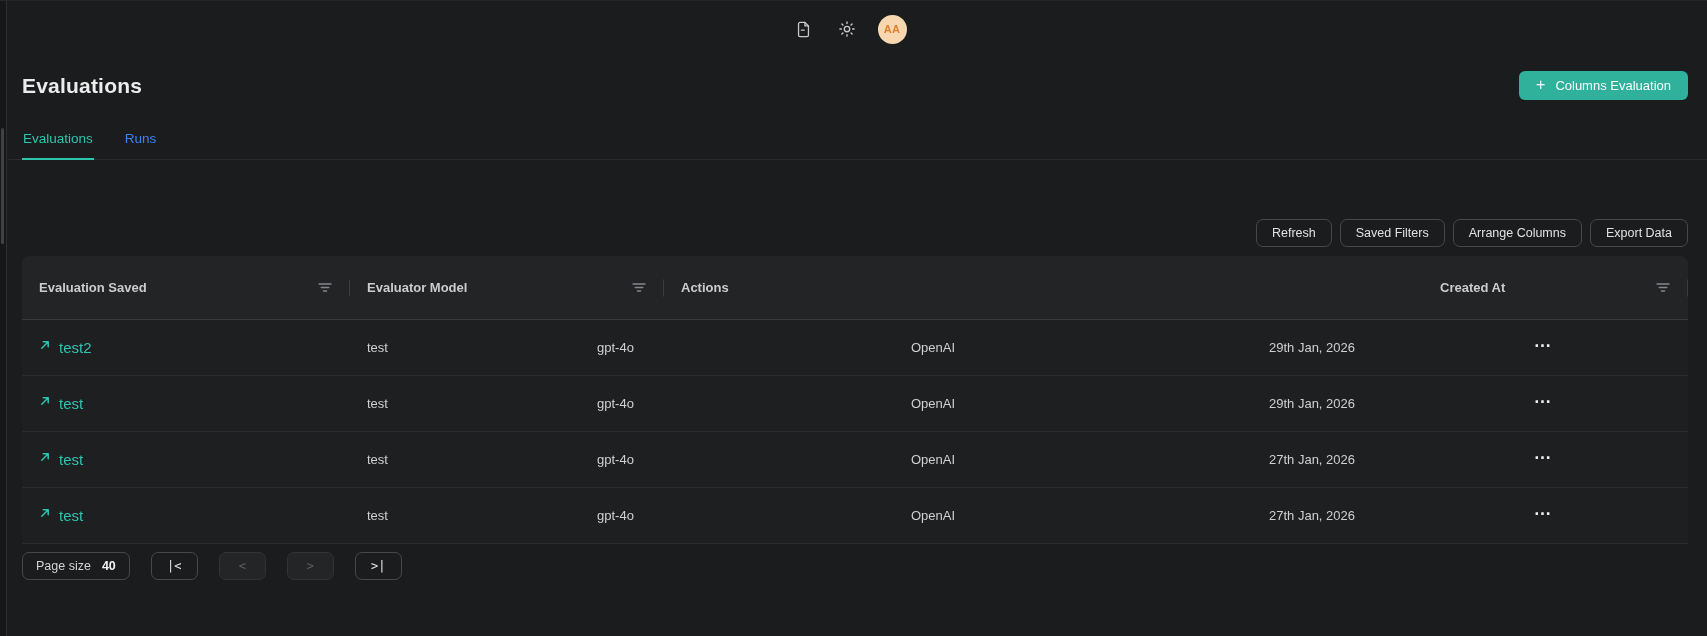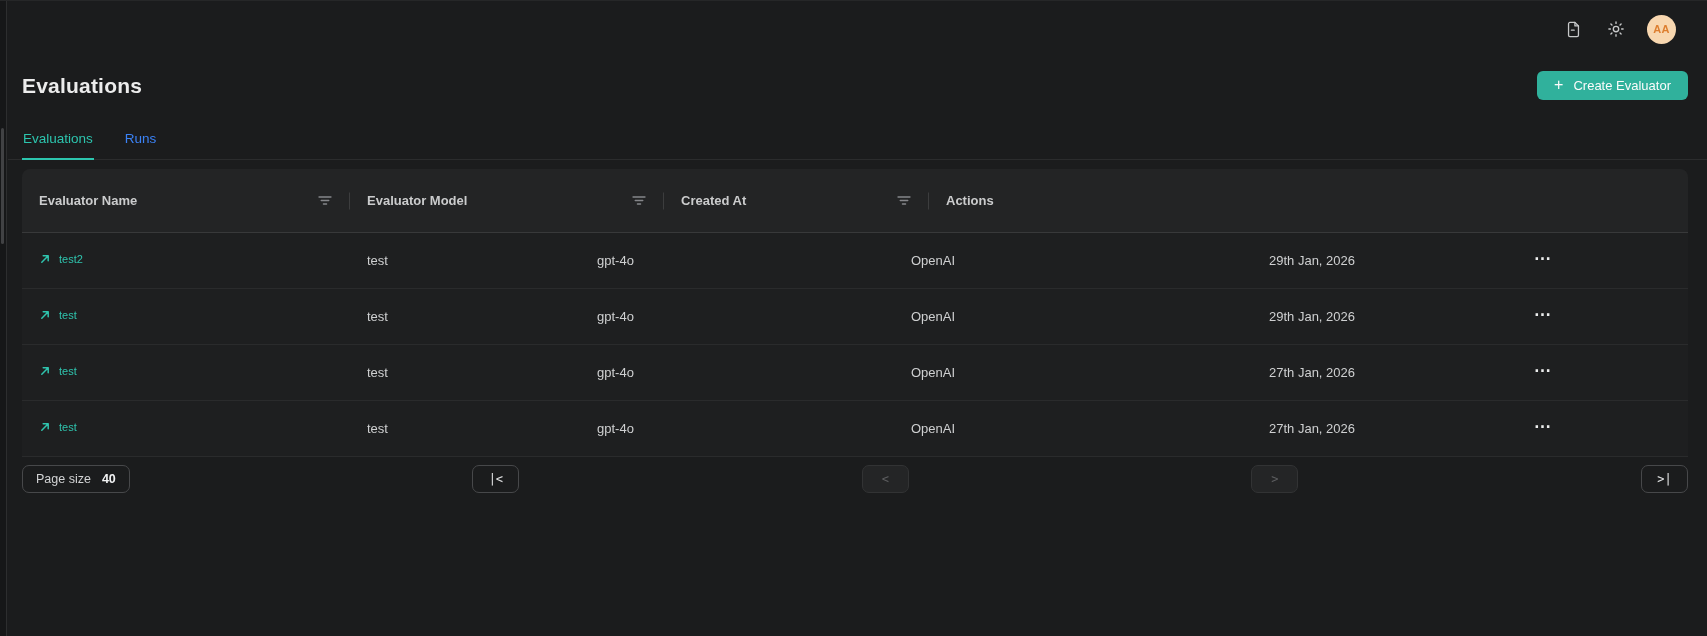--- a/index.html
+++ b/index.html
@@ -18,21 +18,21 @@
   }
   .rail-thumb {
     position:absolute; left:1px; top:127px; width:3px; height:116px;
     background:#414244; border-radius:2px;
   }
   .page { position:absolute; left:8px; right:0; top:0; bottom:0; background:#1b1c1d; }
   .content { padding:0 19px 0 14px; }
 
   
   .topbar {
-    height:56px; display:flex; align-items:center; justify-content:flex-end; gap:19px;
+    height:56px; display:flex; align-items:center; justify-content:center; gap:19px;
     padding-right:12px;
   }
   .icon-btn {
     width:24px; height:24px; display:flex; align-items:center; justify-content:center;
     background:transparent; border:none; cursor:pointer; color:#c8c9ca;
   }
   .avatar {
     width:29px; height:29px; border-radius:50%;
     background:#f8d7b0; color:#dd7e2f;
     display:flex; align-items:center; justify-content:center;
@@ -94,29 +94,29 @@
   .col-desc     { width:230px; }
   .col-model    { width:314px;gap:28px; }
   .col-provider { width:358px; }
   .col-created  { width:265px; }
   .col-actions  { flex:1; }
 
   .trow { display:flex; align-items:center; height:56px; border-bottom:1px solid #2a2b2c; }
   .tcell { padding:0 16px 0 17px; font-size:13px; color:#cfd0d1; white-space:nowrap; overflow:hidden; }
   .name-link {
     display:inline-flex; align-items:flex-start; gap:8px;
-    color:#2fc4ae; font-size:11px; text-decoration:none; cursor:pointer;
+    color:#2fc4ae; font-size:15px; text-decoration:none; cursor:pointer;
   }
   .ellipsis-btn {
     background:none; border:none; color:#eceded; font-size:17px; font-weight:700;
     letter-spacing:1px; cursor:pointer; line-height:1; padding:2px 4px 6px 0;
   }
 
   
-  .pagination { margin-top:8px; display:flex; justify-content:space-between; align-items:center; gap:21px; }
+  .pagination { margin-top:8px; display:flex; justify-content:flex-start; align-items:center; gap:21px; }
   .pagesize {
     height:28px; display:flex; align-items:center; gap:11px; padding:0 13px;
     border:1px solid #47484a; border-radius:7px; cursor:pointer; background:transparent;
     font-family:inherit;
   }
   .pagesize .ps-label { font-size:12.5px; color:#d2d3d4; }
   .pagesize .ps-value { font-size:12.5px; color:#f2f3f4; font-weight:700; }
   .nav-btn {
     width:47px; height:28px; border-radius:7px; font-family:"DejaVu Sans Mono", monospace;
     font-size:12px; display:flex; align-items:center; justify-content:center; cursor:pointer;
@@ -150,59 +150,65 @@
       </button>
       <div class="avatar">
         <span>AA</span>
       </div>
     </div>
 
     <div class="title-row">
       <h1 class="page-title">Evaluations</h1>
       <button class="create-btn">
         <span class="plus">+</span>
-        <span>Create Evaluator</span>
+        <span>Columns Evaluation</span>
       </button>
     </div>
 
     <div class="tabs-row">
       <button class="tab active">Evaluations</button>
       <button class="tab">Runs</button>
     </div>
 
+    <div class="toolbar">
+      <button class="tool-btn">Refresh</button>
+      <button class="tool-btn">Saved Filters</button>
+      <button class="tool-btn">Arrange Columns</button>
+      <button class="tool-btn">Export Data</button>
+    </div>
 
     <div class="table">
       <div class="thead">
         <div class="hcell col-name filterable">
-          <span class="hlabel">Evaluator Name</span>
+          <span class="hlabel">Evaluation Saved</span>
           <button class="filter-btn">
             <svg width="14" height="9" viewBox="0 0 14 9" stroke="#85868a" stroke-width="1.3" stroke-linecap="round" fill="none">
               <path d="M1 1h12M3.2 4.5h7.6M5.4 8h3.2"></path>
             </svg>
           </button>
         </div>
         <div class="hcell col-model filterable">
           <span class="hlabel">Evaluator Model</span>
           <button class="filter-btn">
             <svg width="14" height="9" viewBox="0 0 14 9" stroke="#85868a" stroke-width="1.3" stroke-linecap="round" fill="none">
               <path d="M1 1h12M3.2 4.5h7.6M5.4 8h3.2"></path>
             </svg>
           </button>
         </div>
+        <div class="hcell col-actions">
+          <span class="hlabel">Actions</span>
+        </div>
         <div class="hcell col-created filterable">
           <span class="hlabel">Created At</span>
           <button class="filter-btn">
             <svg width="14" height="9" viewBox="0 0 14 9" stroke="#85868a" stroke-width="1.3" stroke-linecap="round" fill="none">
               <path d="M1 1h12M3.2 4.5h7.6M5.4 8h3.2"></path>
             </svg>
           </button>
         </div>
-        <div class="hcell col-actions">
-          <span class="hlabel">Actions</span>
-        </div>
       </div>
 
       <div class="trow">
         <div class="tcell col-name">
           <a class="name-link">
             <svg width="12" height="12" viewBox="0 0 12 12" fill="none" stroke="currentColor" stroke-width="1.5" stroke-linecap="round" stroke-linejoin="round">
                 <path d="M2.8 9.2 9.2 2.8M4.2 2.8h5v5"></path>
               </svg>
             <span>test2</span>
           </a>

